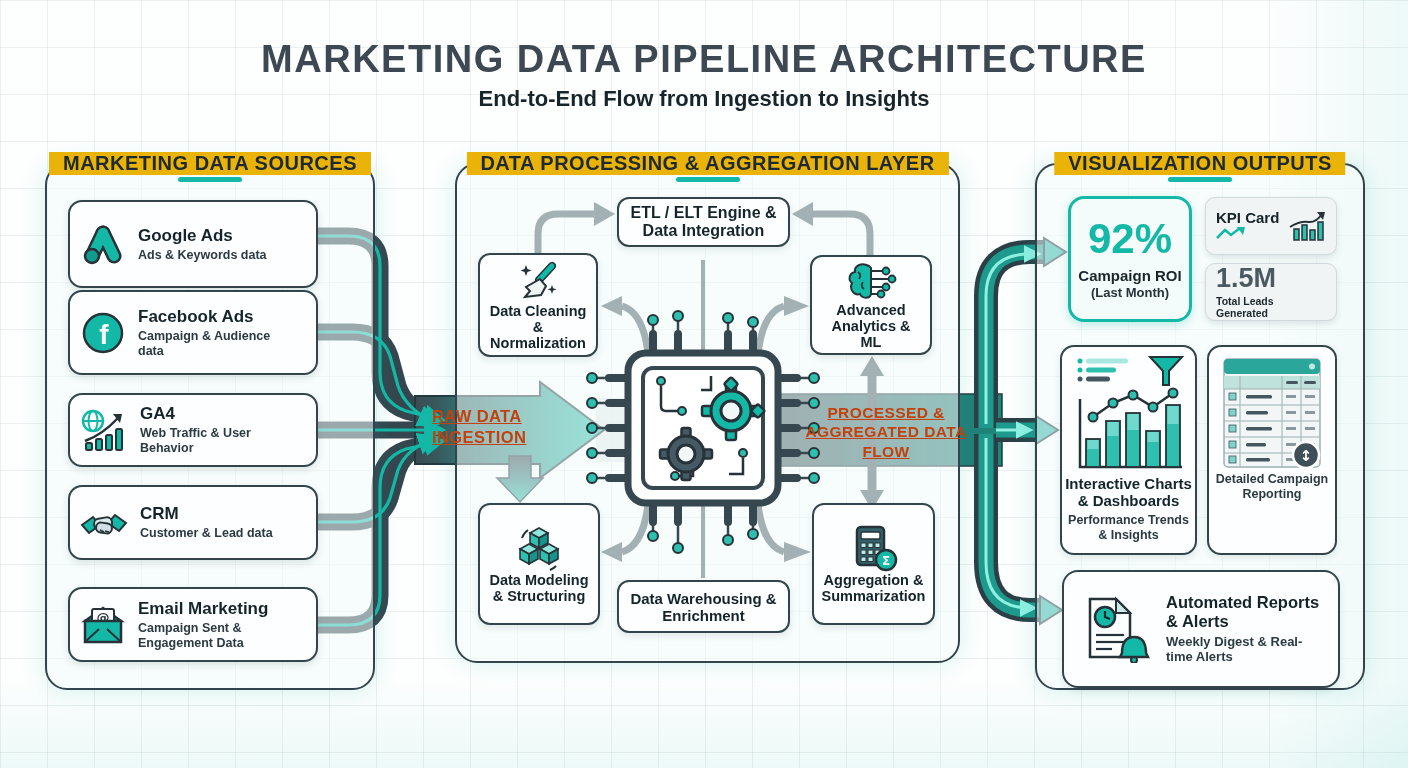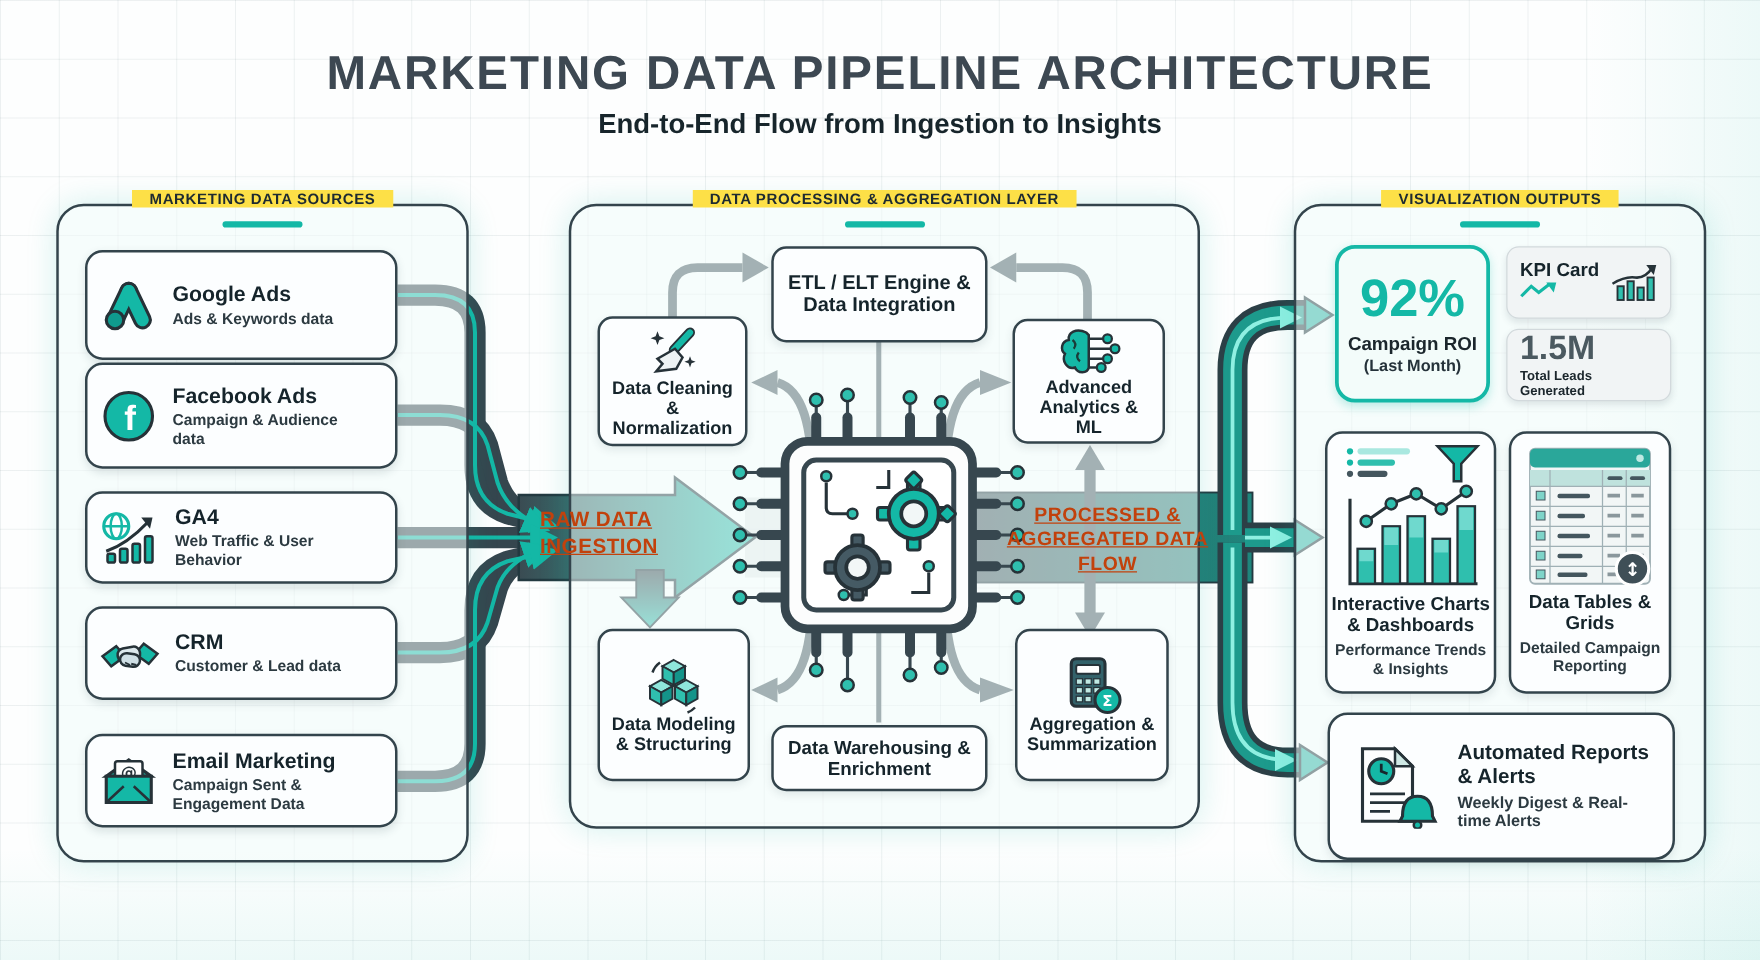--- a/index.html
+++ b/index.html
@@ -18,21 +18,21 @@
     font-size:38px; font-weight:800; color:#3d4852; letter-spacing:1.5px; }
   .page-subtitle { position:absolute; top:86px; left:0; width:100%; text-align:center;
     font-size:22px; font-weight:600; color:#17252b; }
 
   .panel { position:absolute; border:2.5px solid #33444c; border-radius:22px;
     background:rgba(240,251,249,0.55); box-shadow:0 0 24px rgba(20,184,166,0.18); z-index:1; }
   #panel-sources   { left:45px;   top:163px; width:330px; height:527px; }
   #panel-processing{ left:455px;  top:163px; width:505px; height:500px; }
   #panel-outputs   { left:1035px; top:163px; width:330px; height:527px; }
   .panel-label { position:absolute; top:-13px; left:50%; transform:translateX(-50%);
-    background:#fde047; padding:0 14px; font-size:12px; font-weight:800; color:#1d2a31;
+    background:#eab308; padding:0 14px; font-size:20px; font-weight:800; color:#1d2a31;
     letter-spacing:0.5px; white-space:nowrap; }
   .panel-underline { position:absolute; top:12px; left:50%; transform:translateX(-50%);
     width:64px; height:5px; border-radius:3px; background:#14b8a6; }
 
   .src-card { position:absolute; left:68px; width:250px; background:#fcfeff;
     border:2px solid #33444c; border-radius:14px; display:flex; align-items:center; gap:12px;
     padding:0 10px; z-index:2; box-shadow:0 3px 7px rgba(40,60,70,0.13); }
   .src-title { font-size:17px; font-weight:800; color:#15242b; }
   .src-sub { font-size:12.5px; font-weight:600; color:#2c3a41; line-height:1.18; margin-top:2px; max-width:152px; }
 
@@ -365,21 +365,21 @@
       <text x="23" y="19" text-anchor="middle" font-family="DejaVu Sans, sans-serif" font-size="13" font-weight="bold" fill="#263238">@</text>
       <polygon points="5,18 41,18 41,39 5,39" fill="#14b8a6" stroke="#263238" stroke-width="2.5"></polygon>
       <path d="M5,39 L19,26 M41,39 L27,26" fill="none" stroke="#263238" stroke-width="2"></path>
     </svg>
     <div>
         <div class="src-title">Email Marketing</div>
       <div class="src-sub">Campaign Sent &amp; Engagement Data</div>
       </div>
   </div>
 
-  <div class="proc-box" style="left:617px;top:197px;width:173px;height:77px;font-size:16px;">
+  <div class="proc-box" style="left:617px;top:197px;width:173px;height:50px;font-size:16px;">
     <span>ETL / ELT Engine &amp; Data Integration</span>
   </div>
 
   <div class="proc-box" style="left:478px;top:253px;width:120px;height:104px;font-size:14.5px;">
     <svg class="icon-svg" width="48" height="44" viewBox="0 0 48 44">
       <line x1="38" y1="7" x2="25" y2="21" stroke="#263238" stroke-width="8" stroke-linecap="round"></line>
       <line x1="38" y1="7" x2="25" y2="21" stroke="#14b8a6" stroke-width="5" stroke-linecap="round"></line>
       <polygon points="26,20 12,28 16,32 11,38 27,36 32,27" fill="#eef3f4" stroke="#263238" stroke-width="2"></polygon>
       <path d="M12,6 L13.5,10 L17.5,11.5 L13.5,13 L12,17 L10.5,13 L6.5,11.5 L10.5,10 Z" fill="#263238"></path>
       <path d="M38,26 L39.2,29.2 L42.5,30.4 L39.2,31.6 L38,35 L36.8,31.6 L33.5,30.4 L36.8,29.2 Z" fill="#263238"></path>
@@ -564,21 +564,20 @@
           <rect x="83" y="54" width="10" height="3"></rect>
         <rect x="64" y="70" width="10" height="3"></rect>
           <rect x="83" y="70" width="10" height="3"></rect>
         <rect x="64" y="86" width="10" height="3"></rect>
           <rect x="83" y="86" width="10" height="3"></rect>
         <rect x="64" y="101" width="10" height="3"></rect>
       </g>
       <circle cx="84" cy="98" r="13" fill="#3f4f57" stroke="#ffffff" stroke-width="2.5"></circle>
       <text x="84" y="104" text-anchor="middle" font-family="DejaVu Sans, sans-serif" font-size="15" font-weight="bold" fill="#ffffff">↕</text>
     </svg>
-    <div class="viz-title">Data Tables &amp; Grids</div>
     <div class="viz-sub">Detailed Campaign Reporting</div>
   </div>
 
   <div class="out-card reports-card">
     <svg class="icon-svg" width="74" height="68" viewBox="0 0 74 68">
       <path d="M12,4 H38 L52,18 V62 H12 Z" fill="#fdfefe" stroke="#263238" stroke-width="2.5"></path>
       <polygon points="38,4 52,18 38,18" fill="#cfe9e5" stroke="#263238" stroke-width="2"></polygon>
       <circle cx="27" cy="22" r="10" fill="#14b8a6" stroke="#263238" stroke-width="2.5"></circle>
       <path d="M27,16 V22 L32,24" fill="none" stroke="#17272c" stroke-width="2.2"></path>
       <g stroke="#263238" stroke-width="2.2">

